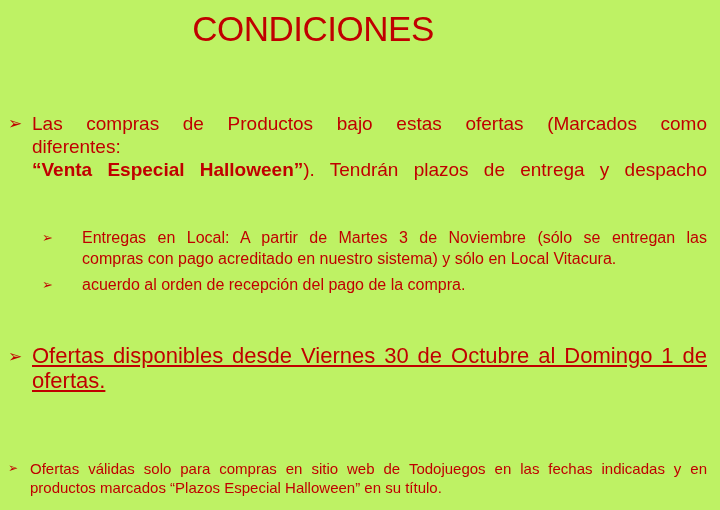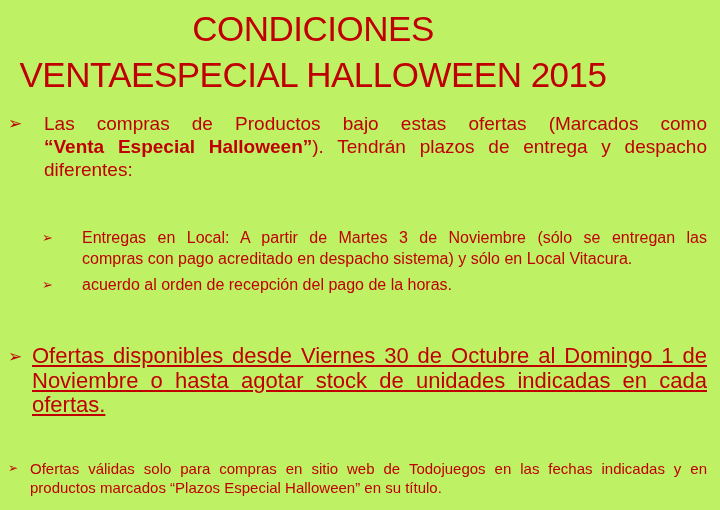--- a/index.html
+++ b/index.html
@@ -50,21 +50,21 @@
   }
   .tl.just {
     text-align: justify;
     text-align-last: justify;
   }
   .bold { font-weight: 700; }
 
   
   .b1 { top: 112px; left: 8px; width: 699px; }
   .b1 .marker { font-size: 17px; top: 1px; }
-  .b1 .content { margin-left: 36px; font-size: 19px; line-height: 23px; }
+  .b1 .content { margin-left: 24px; font-size: 19px; line-height: 23px; }
 
   
   .subs { top: 227px; left: 42px; width: 665px; }
   .sub-item { position: relative; }
   .sub-item + .sub-item { margin-top: 5px; }
   .sub-item .marker { font-size: 13px; top: 3px; }
   .sub-item .content { margin-left: 40px; font-size: 16px; line-height: 21px; }
 
   
   .b3 { top: 344px; left: 8px; width: 699px; }
@@ -76,53 +76,51 @@
   .b4 .marker { font-size: 12px; top: 2px; }
   .b4 .content { margin-left: 22px; font-size: 15px; line-height: 19px; }
 </style>
 </head>
 <body>
 
 <div class="slide">
 
   <div class="title">
     <div>CONDICIONES</div>
-    <div>VENTAESPECIAL HALLOWEEN 2015</div>
   </div>
 
   <div class="para b1">
     <span class="marker">➢</span>
     <div class="content">
         <div class="tl just"><span>Las compras de Productos bajo estas ofertas (Marcados como</span></div>
+        <div class="tl"><span>diferentes:</span></div>
         <div class="tl just"><span class="bold">“Venta Especial Halloween”</span><span>). Tendrán plazos de entrega y despacho</span></div>
-        <div class="tl"><span>diferentes:</span></div>
       </div>
   </div>
 
   <div class="para subs">
     <div class="sub-item">
       <span class="marker">➢</span>
       <div class="content">
           <div class="tl just"><span>Entregas en Local: A partir de Martes 3 de Noviembre (sólo se entregan las</span></div>
-          <div class="tl"><span>compras con pago acreditado en despacho sistema) y sólo en Local Vitacura.</span></div>
+          <div class="tl"><span>compras con pago acreditado en nuestro sistema) y sólo en Local Vitacura.</span></div>
         </div>
     </div>
     <div class="sub-item">
       <span class="marker">➢</span>
       <div class="content">
-          <div class="tl"><span>acuerdo al orden de recepción del pago de la horas.</span></div>
+          <div class="tl"><span>acuerdo al orden de recepción del pago de la compra.</span></div>
         </div>
     </div>
   </div>
 
   <div class="para b3">
     <span class="marker">➢</span>
     <div class="content">
         <div class="tl just"><span>Ofertas disponibles desde Viernes 30 de Octubre al Domingo 1 de</span></div>
-        <div class="tl just"><span>Noviembre o hasta agotar stock de unidades indicadas en cada</span></div>
         <div class="tl"><span>ofertas.</span></div>
       </div>
   </div>
 
   <div class="para b4">
     <span class="marker">➢</span>
     <div class="content">
         <div class="tl just"><span>Ofertas válidas solo para compras en sitio web de Todojuegos en las fechas indicadas y en</span></div>
         <div class="tl"><span>productos marcados “Plazos Especial Halloween” en su título.</span></div>
       </div>

